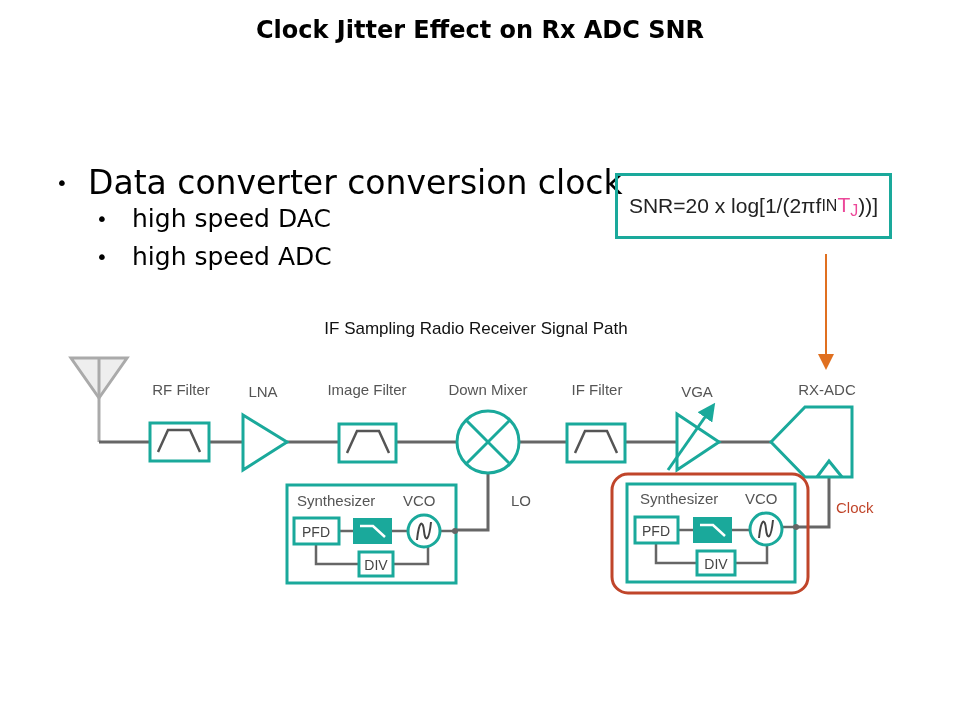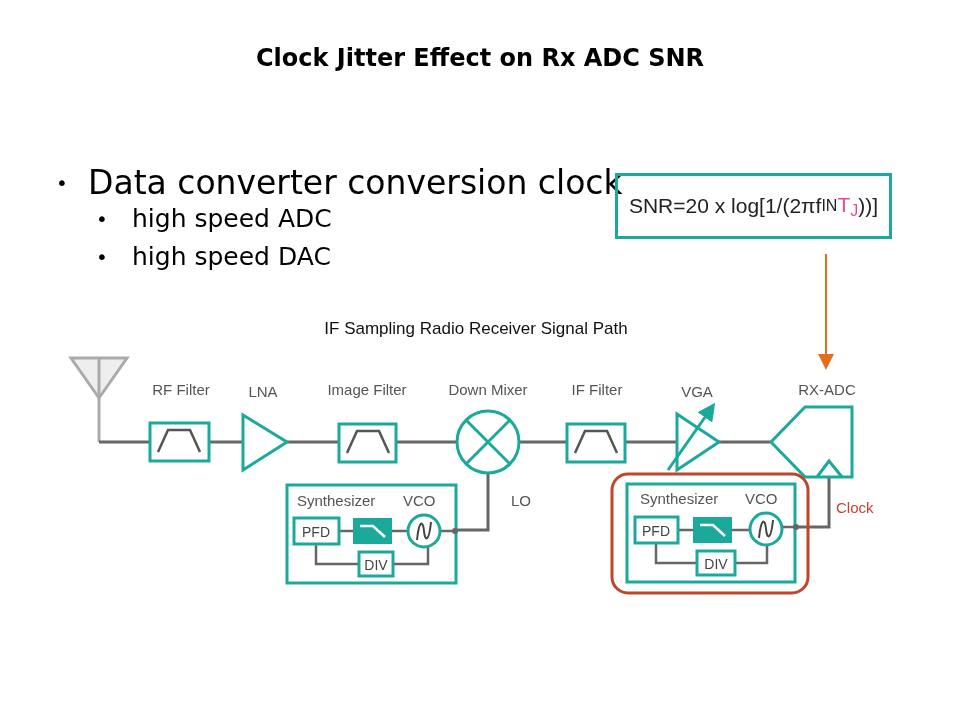--- a/index.html
+++ b/index.html
@@ -1,37 +1,37 @@
 <!DOCTYPE html>
 <html><head>
   <meta charset="utf-8">
   <style>
     html, body { margin: 0; padding: 0; background: #ffffff; }
     body { width: 960px; height: 720px; position: relative; overflow: hidden; font-family: "DejaVu Sans", sans-serif; color: #000; }
-    .title { position: absolute; left: 0; top: 16px; width: 960px; text-align: center; font-weight: bold; font-size: 24px; margin-top: 28px; }
+    .title { position: absolute; left: 0; top: 16px; width: 960px; text-align: center; font-weight: bold; font-size: 24px; }
     .bullets { position: absolute; left: 56px; top: 166px; }
     .b1 { position: relative; font-size: 33px; line-height: 34px; padding-left: 32px; }
     .b1::before { content: "•"; position: absolute; left: 0; top: 0; font-size: 20px; }
     .b2 { position: relative; font-size: 25px; line-height: 38px; padding-left: 76px; }
     .b2::before { content: "•"; position: absolute; left: 40px; top: 0; font-size: 20px; }
     .formula { position: absolute; left: 615px; top: 173px; width: 277px; height: 66px; border: 3px solid #1aa99b; box-sizing: border-box; display: flex; align-items: center; justify-content: center; font-family: "Liberation Sans", sans-serif; font-size: 21px; color: #222; }
     .formula sub { font-size: 16px; vertical-align: -4px; }
     .formula .tj { color: #ec4899; }
     svg.diagram { position: absolute; left: 0; top: 0; }
     svg text { font-family: "Liberation Sans", sans-serif; }
   </style>
 </head>
 <body>
 
 <div class="title">Clock Jitter Effect on Rx ADC SNR</div>
 
 <div class="bullets">
   <div class="b1">Data converter conversion clock</div>
+  <div class="b2">high speed DAC</div>
   <div class="b2">high speed ADC</div>
-  <div class="b2">high speed DAC</div>
 </div>
 
 <div class="formula">
   <span>SNR=20 x log[1/(2πf</span>
     <sub>IN</sub>
     <span class="tj"><span>T</span><sub>J</sub></span>
     <span>))]</span>
 </div>
 
 <svg class="diagram" width="960" height="720" viewBox="0 0 960 720">

